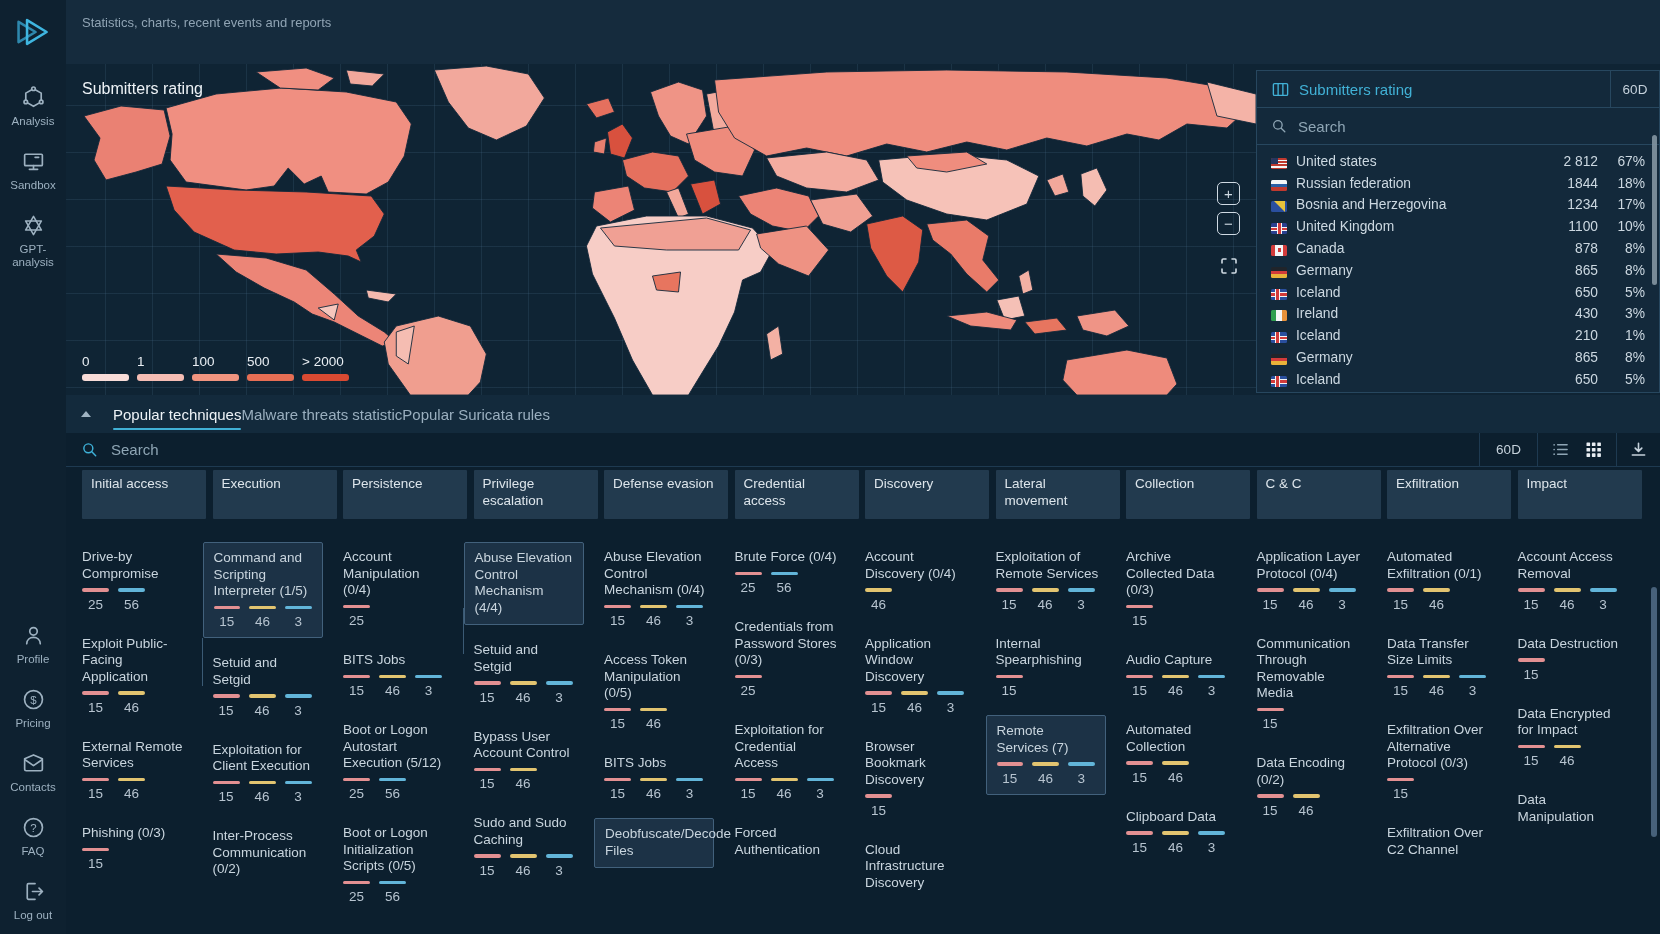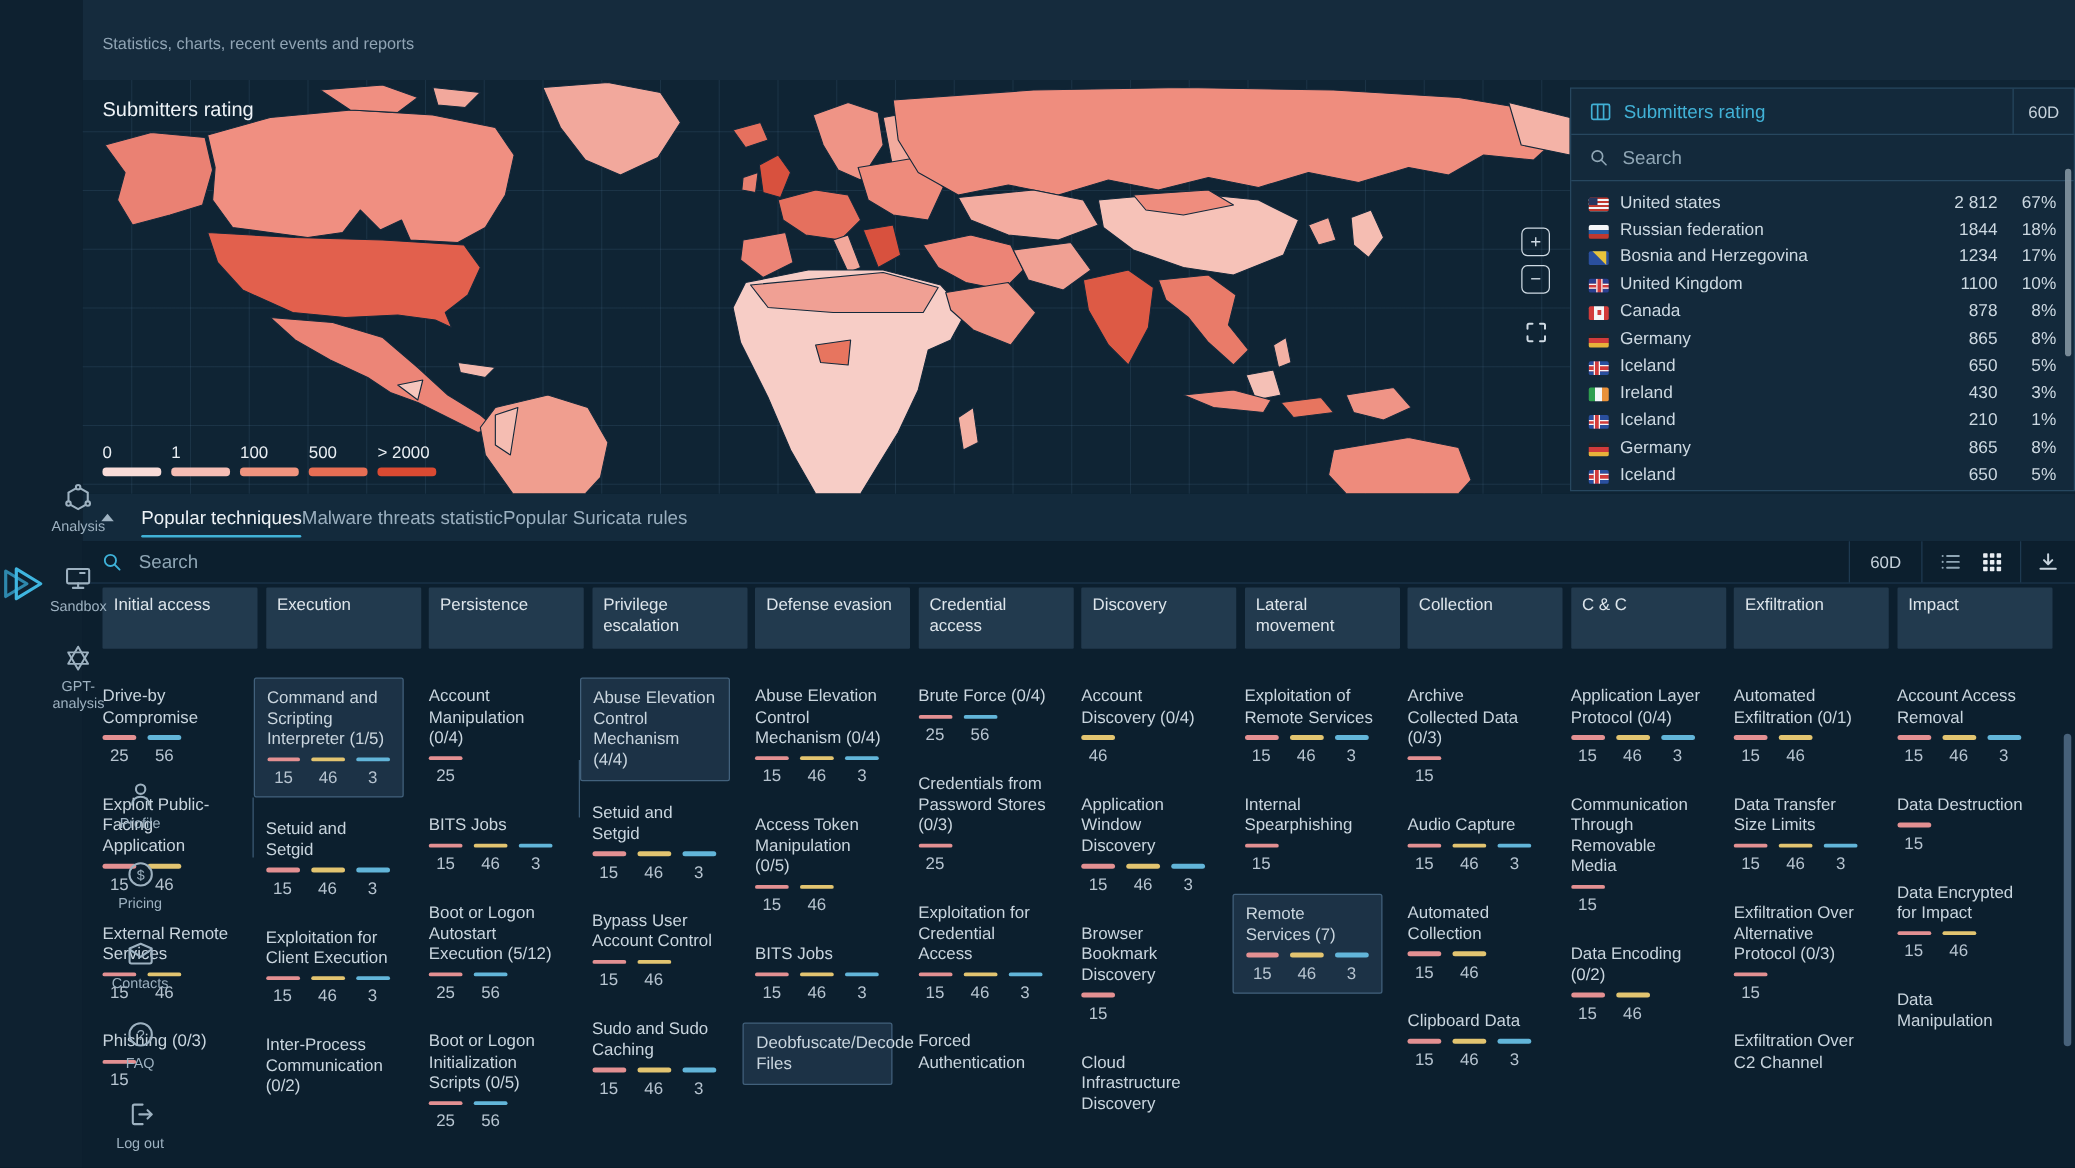--- a/index.html
+++ b/index.html
@@ -1,31 +1,31 @@
 <!DOCTYPE html>
 <html><head>
 <meta charset="utf-8">
 <style>
   html,body{margin:0;padding:0}
   body{width:1660px;height:934px;overflow:hidden;background:#0b1c2a;
        font-family:"Liberation Sans",sans-serif;position:relative;color:#eef3f8}
   
   .sidebar{position:absolute;left:0;top:0;bottom:0;width:66px;background:#0e2130;
-           display:flex;flex-direction:row;align-items:center;z-index:6}
+           display:flex;flex-direction:column;align-items:center;z-index:6}
   .logo{height:64px;width:100%;display:flex;align-items:center;justify-content:center;cursor:pointer}
   .side-item{display:flex;flex-direction:column;align-items:center;gap:5px;margin-top:21px;
              cursor:pointer;width:100%;text-align:center}
   .side-icon svg{width:25px;height:25px;display:block}
   .side-label{font-size:11.5px;color:#9db1c0;line-height:13px;padding:0 2px}
   .side-bottom{margin-top:auto;padding-bottom:12px;width:100%}
   
   .main{margin-left:66px;height:934px;display:flex;flex-direction:column}
   .pageheader{height:64px;background:#152b3d;box-sizing:border-box;padding:11px 16px}
   .h-title{font-size:19px;font-weight:500;color:#f1f6fa}
-  .h-sub{font-size:13px;color:#90a4b4;margin-top:16px}
+  .h-sub{font-size:13px;color:#90a4b4;margin-top:4px}
   
   .top-row{display:flex;height:331px;background:#0f2434}
   .map-wrap{position:relative;flex:1;overflow:hidden;
     background-image:linear-gradient(rgba(96,140,175,.15) 1px,transparent 1px),
                      linear-gradient(90deg,rgba(96,140,175,.15) 1px,transparent 1px);
     background-size:47px 47px;background-position:-8px -6px}
   .world{position:absolute;inset:0;width:100%;height:100%}
   .map-title{position:absolute;left:16px;top:16px;font-size:16px;color:#eef3f7}
   .map-legend{position:absolute;left:16px;bottom:14px;display:flex;gap:8px}
   .ml-item{width:47px}

